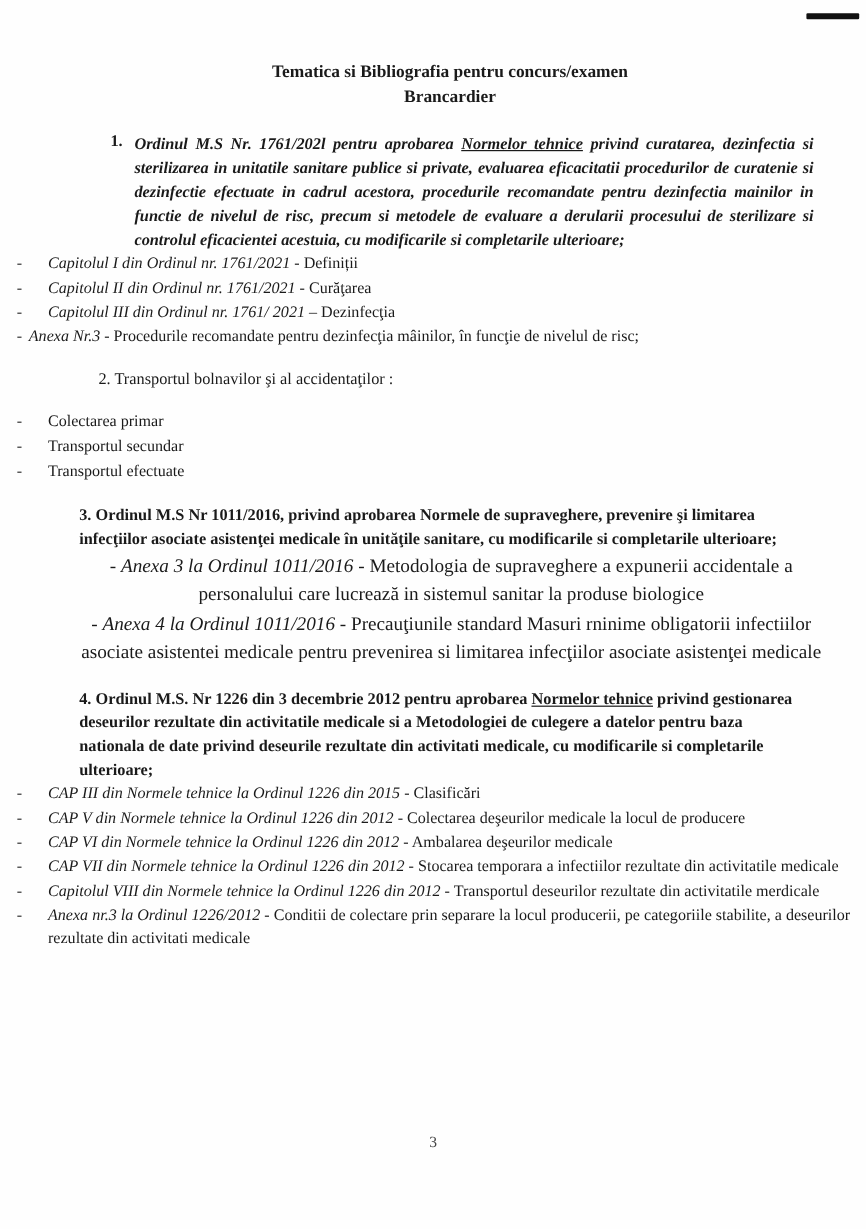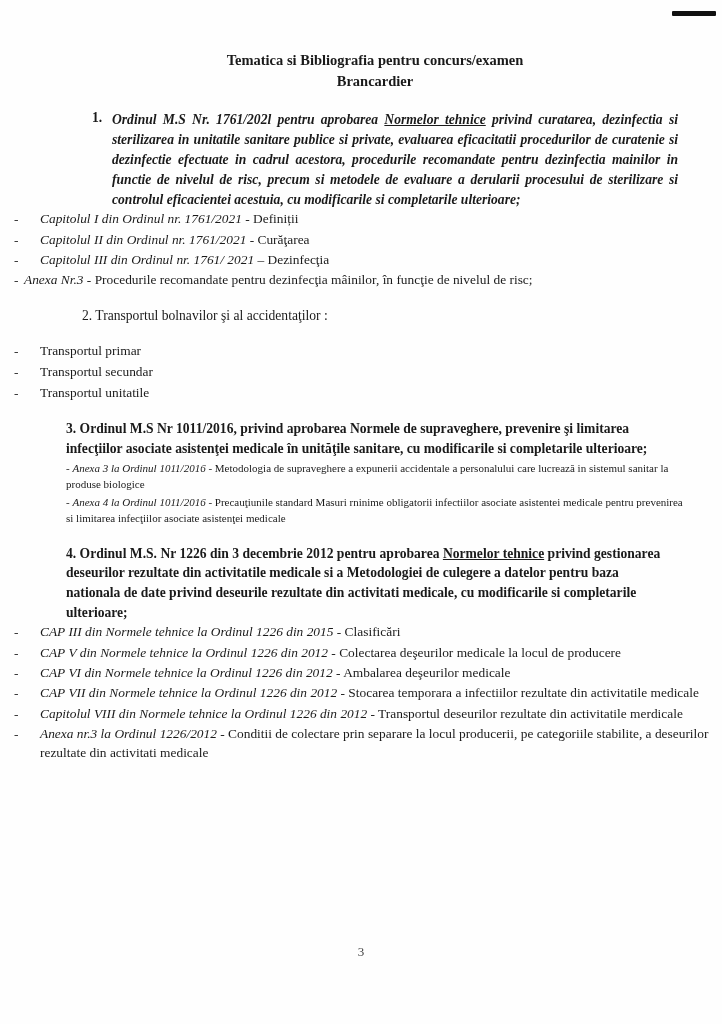--- a/index.html
+++ b/index.html
@@ -129,24 +129,25 @@
     padding-left: 52px;
     padding-right: 50px;
   }
   .sec3 h2 {
     margin: 0;
     font-size: 13.6px;
     font-weight: bold;
     line-height: 1.45;
   }
   .anexa-para {
-    font-size: 11px;
+    font-size: 16px;
     line-height: 1.45;
     margin: 0;
     margin-top: 2px;
+    text-align: center;
   }
 
   
   .sec4 {
     margin-top: 17px;
     padding-left: 52px;
     padding-right: 60px;
   }
   .sec4 h2 {
     margin: 0;
@@ -217,27 +218,27 @@
       <li class="indent-extra">
         <span class="dash">-</span><span class="it">Anexa Nr.3</span><span> -  Procedurile recomandate pentru dezinfecţia mâinilor, în funcţie de nivelul de risc;</span>
       </li>
     </ul>
 
     <div class="sec2">
       <h2>2. Transportul bolnavilor şi al accidentaţilor :</h2>
     </div>
     <ul class="dashlist list2">
       <li>
-        <span class="dash">-</span><span>Transportul primar</span>
+        <span class="dash">-</span><span>Colectarea primar</span>
       </li>
       <li>
         <span class="dash">-</span><span>Transportul secundar</span>
       </li>
       <li>
-        <span class="dash">-</span><span>Transportul unitatile</span>
+        <span class="dash">-</span><span>Transportul efectuate</span>
       </li>
     </ul>
 
     <div class="sec3">
       <h2>3. Ordinul M.S Nr 1011/2016, privind aprobarea Normele de supraveghere, prevenire şi limitarea infecţiilor asociate asistenţei medicale în unităţile sanitare, cu modificarile si completarile ulterioare;</h2>
       <p class="anexa-para"><span>- </span><span class="it">Anexa 3 la Ordinul 1011/2016</span><span> - Metodologia de supraveghere a expunerii accidentale a personalului care lucrează in sistemul sanitar la produse biologice</span></p>
       <p class="anexa-para"><span>- </span><span class="it">Anexa 4 la Ordinul 1011/2016</span><span> -  Precauţiunile standard Masuri rninime obligatorii infectiilor asociate asistentei medicale pentru prevenirea si limitarea infecţiilor asociate asistenţei medicale</span></p>
     </div>
 
     <div class="sec4">

